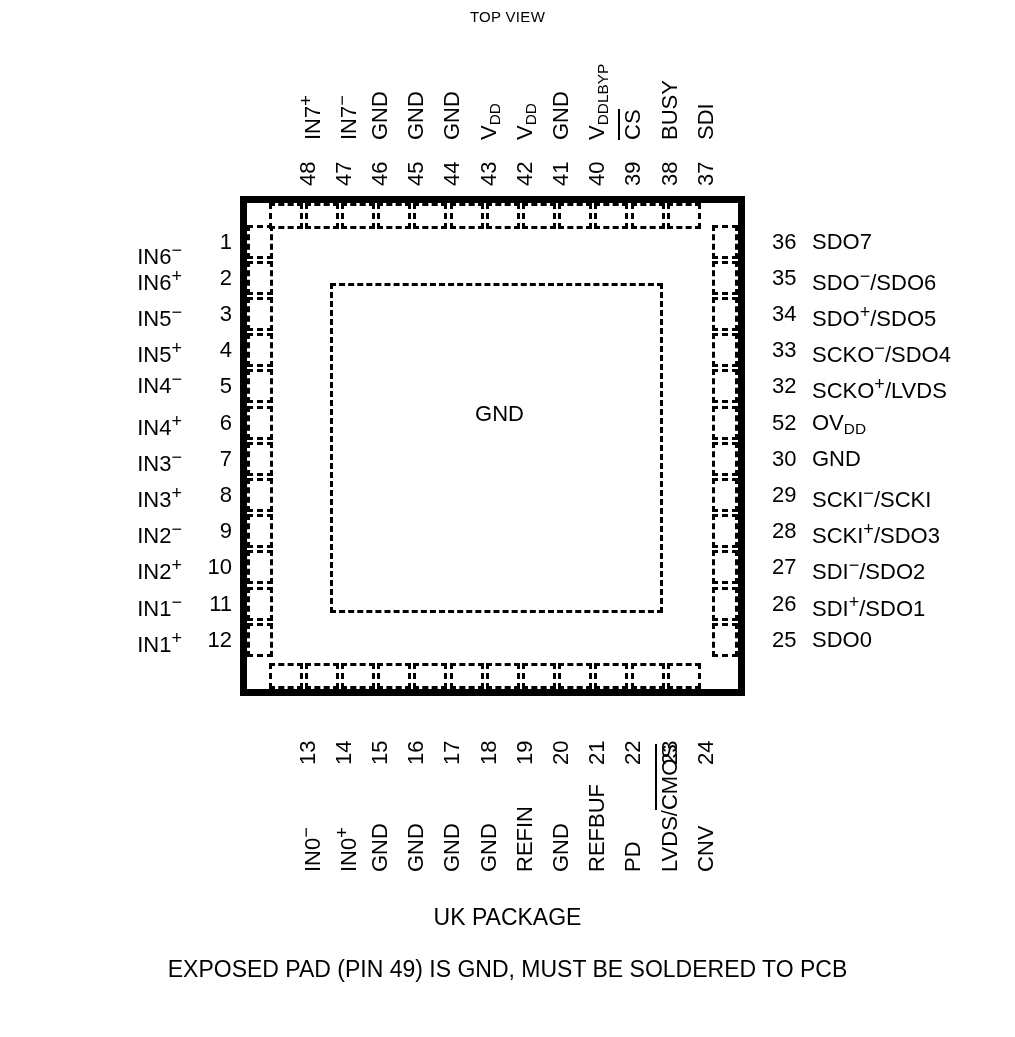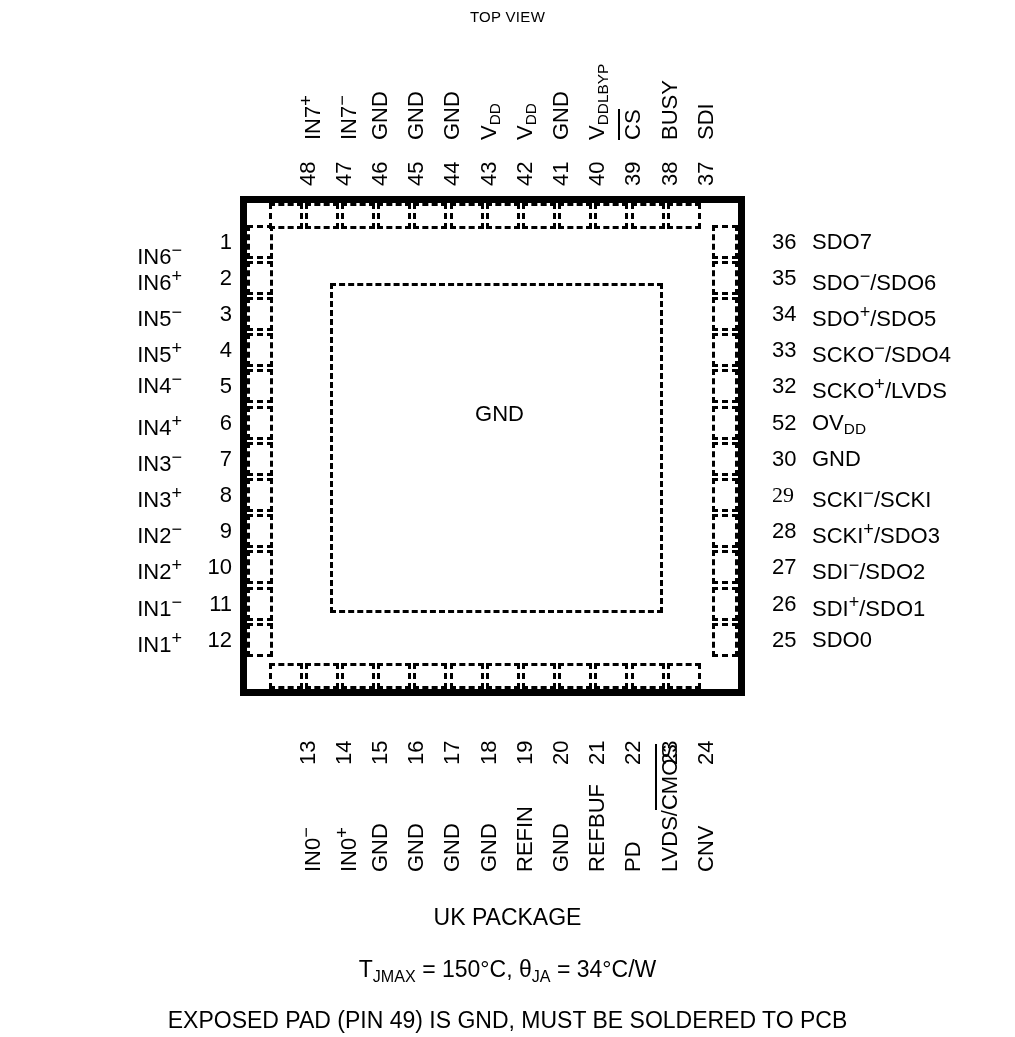--- a/index.html
+++ b/index.html
@@ -223,21 +223,21 @@
     <div class="pin-text right-num" style="left: 772px; top: 302.9px;">34</div>
     <div class="pin-text right-name" style="left: 812px; top: 302.9px;"><span>SDO</span><span class="sup">+</span><span>/SDO5</span></div>
     <div class="pin-text right-num" style="left: 772px; top: 339.1px;">33</div>
     <div class="pin-text right-name" style="left: 812px; top: 339.1px;"><span>SCKO</span><span class="sup">−</span><span>/SDO4</span></div>
     <div class="pin-text right-num" style="left: 772px; top: 375.3px;">32</div>
     <div class="pin-text right-name" style="left: 812px; top: 375.3px;"><span>SCKO</span><span class="sup">+</span><span>/LVDS</span></div>
     <div class="pin-text right-num" style="left: 772px; top: 411.5px;">52</div>
     <div class="pin-text right-name" style="left: 812px; top: 411.5px;"><span>OV</span><span class="sub">DD</span></div>
     <div class="pin-text right-num" style="left: 772px; top: 447.7px;">30</div>
     <div class="pin-text right-name" style="left: 812px; top: 447.7px;"><span>GND</span></div>
-    <div class="pin-text right-num" style="left: 772px; top: 483.9px; font-family: Liberation Serif, serif;">29</div>
+    <div class="pin-text right-num" style="left: 772px; top: 483.9px;">29</div>
     <div class="pin-text right-name" style="left: 812px; top: 483.9px;"><span>SCKI</span><span class="sup">−</span><span>/SCKI</span></div>
     <div class="pin-text right-num" style="left: 772px; top: 520.1px;">28</div>
     <div class="pin-text right-name" style="left: 812px; top: 520.1px;"><span>SCKI</span><span class="sup">+</span><span>/SDO3</span></div>
     <div class="pin-text right-num" style="left: 772px; top: 556.3px;">27</div>
     <div class="pin-text right-name" style="left: 812px; top: 556.3px;"><span>SDI</span><span class="sup">−</span><span>/SDO2</span></div>
     <div class="pin-text right-num" style="left: 772px; top: 592.5px;">26</div>
     <div class="pin-text right-name" style="left: 812px; top: 592.5px;"><span>SDI</span><span class="sup">+</span><span>/SDO1</span></div>
     <div class="pin-text right-num" style="left: 772px; top: 628.7px;">25</div>
     <div class="pin-text right-name" style="left: 812px; top: 628.7px;"><span>SDO0</span></div>
     <div class="vert-text" style="left: 296.5px; top: 186px; transform: rotate(-90deg); transform-origin: 0px 0px;">48</div>
@@ -286,17 +286,14 @@
     <div class="vert-text" style="left: 622.3px; top: 872px; transform: rotate(-90deg); transform-origin: 0px 0px;"><span>PD</span></div>
     <div class="vert-text" style="left: 658.5px; top: 765px; transform: rotate(-90deg); transform-origin: 0px 0px;">23</div>
     <div class="vert-text" style="left: 658.5px; top: 872px; transform: rotate(-90deg); transform-origin: 0px 0px;"><span>LVDS/</span><span class="ovl">CMOS</span></div>
     <div class="vert-text" style="left: 694.7px; top: 765px; transform: rotate(-90deg); transform-origin: 0px 0px;">24</div>
     <div class="vert-text" style="left: 694.7px; top: 872px; transform: rotate(-90deg); transform-origin: 0px 0px;"><span>CNV</span></div>
   </div>
 
 <div id="caption">
   <div class="cap-line">UK PACKAGE</div>
   <div class="cap-gap"></div>
-  <div class="cap-line">
-    <span>T</span><span class="sub">JMAX</span><span> = 150°C, </span><span>θ</span><span class="sub">JA</span><span> = 34°C/W</span>
-  </div>
   <div class="cap-line">EXPOSED PAD (PIN 49) IS GND, MUST BE SOLDERED TO PCB</div>
 </div>
 
 </body></html>

